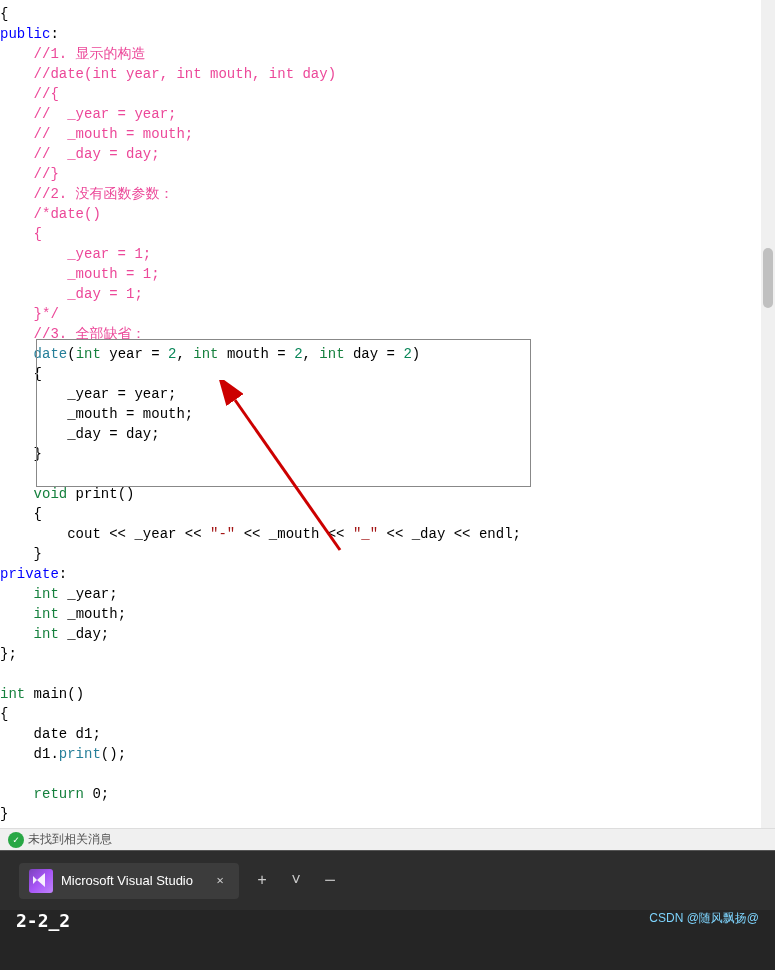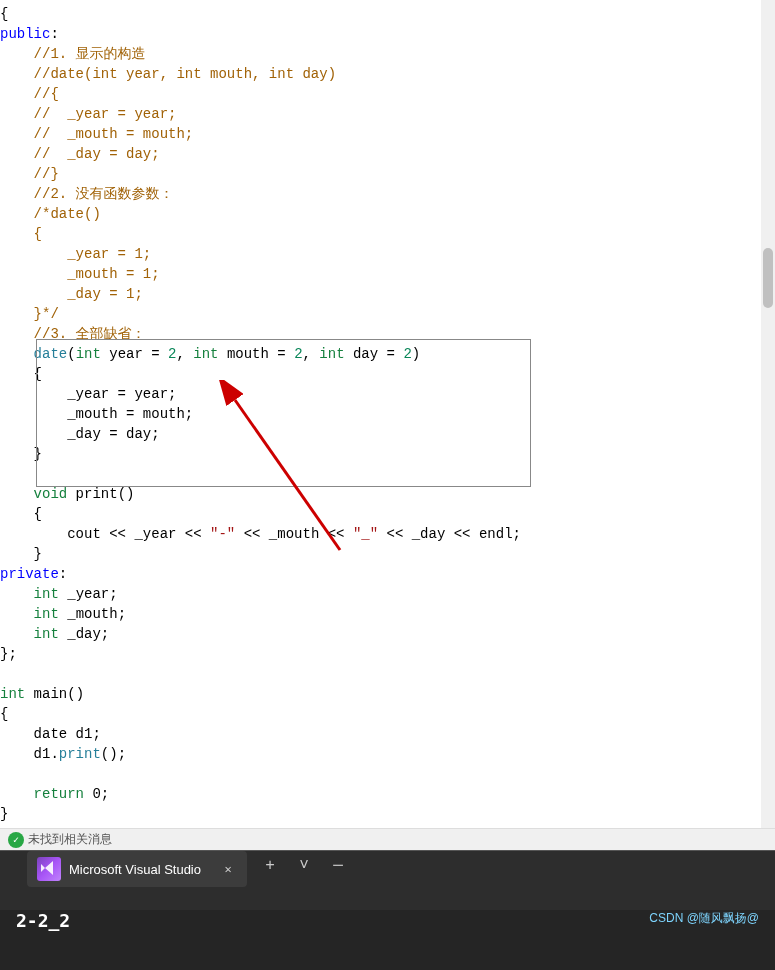--- a/index.html
+++ b/index.html
@@ -34,21 +34,21 @@
     }
 
     .line-content {
       flex: 1;
     }
 
     
     .c-blue { color: #0000ff; font-weight: normal; }
     .c-teal { color: #267f99; }
     .c-keyword { color: #15803d; }
-    .c-comment { color: #a16207; }
+    .c-comment { color: #ec4899; }
     .c-string { color: #a31515; }
     .c-number { color: #098658; }
     .c-default { color: #000000; }
 
     
     .highlight-box {
       position: absolute;
       left: 36px;
       top: 339px;
       width: 495px;
@@ -78,22 +78,22 @@
       right: 0;
       height: 120px;
       background: #2d2d2d;
       display: flex;
       flex-direction: column;
     }
 
     .taskbar-top {
       height: 60px;
       display: flex;
-      align-items: flex-start;
-      padding: 0 27px;
+      align-items: center;
+      padding: 0 19px;
       background: #2d2d2d;
       border-top: 1px solid #555;
     }
 
     .taskbar-app {
       display: flex;
       align-items: center;
       background: #3c3c3c;
       border-radius: 4px;
       padding: 6px 10px;

